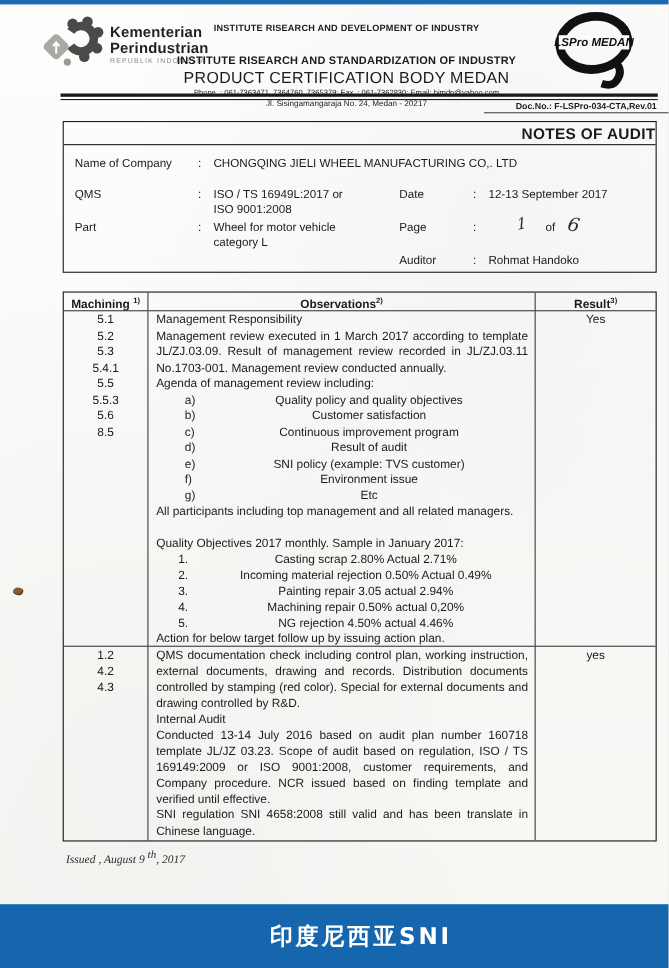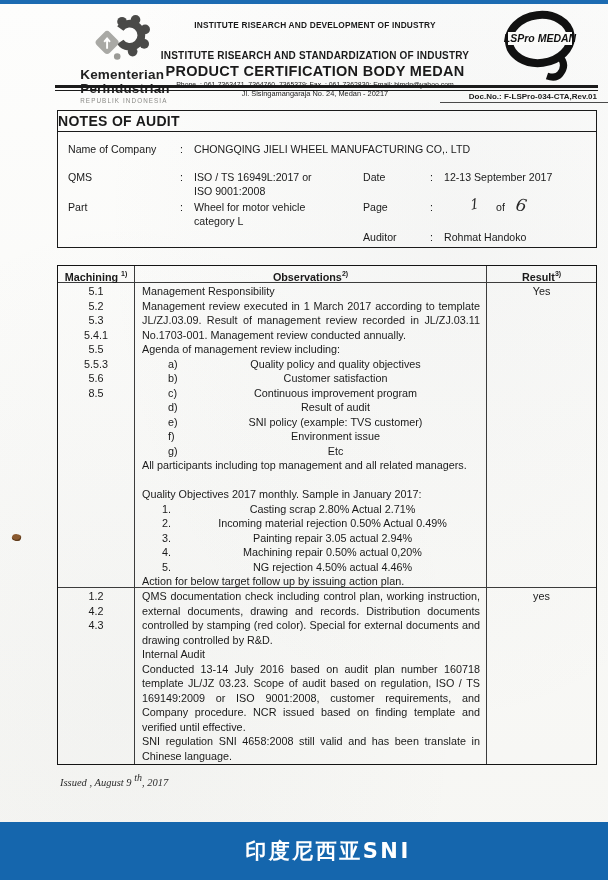--- a/index.html
+++ b/index.html
@@ -8,44 +8,44 @@
   .page {
     position:relative; width:608px; height:880px; margin:0 auto; overflow:hidden;
     background:
       radial-gradient(ellipse at 75% 25%, rgba(120,130,140,0.05), transparent 55%),
       radial-gradient(ellipse at 20% 80%, rgba(120,130,140,0.04), transparent 50%),
       linear-gradient(#fdfdfc, #f6f6f3);
   }
   .top-bar { position:absolute; left:0; top:0; width:608px; height:4px; background:#1c6bb2; }
 
   
-  .ministry { position:absolute; left:38px; top:14px; width:170px; display:flex; align-items:center;flex-direction:column; }
+  .ministry { position:absolute; left:38px; top:14px; width:170px; display:flex; align-items:center; }
   .ministry-text { margin-left:4px; }
   .ministry-text .l1, .ministry-text .l2 { font-size:13.5px; font-weight:bold; line-height:14px; color:#222; letter-spacing:0.2px; }
   .ministry-text .l3 { font-size:6.3px; color:#8a8a86; letter-spacing:1.1px; margin-top:1px; }
 
   .center-head { position:absolute; left:150px; top:20px; width:330px; text-align:center; }
   .center-head .inst1 { font-size:8.3px; font-weight:bold; letter-spacing:0.2px; }
   .center-head .inst2 { font-size:10px; font-weight:bold; letter-spacing:0.2px; margin-top:20px; }
-  .center-head .body-name { font-size:14.5px; font-weight:700; letter-spacing:0.3px; margin-top:2px; }
+  .center-head .body-name { font-size:14.5px; font-weight:400; letter-spacing:0.3px; margin-top:2px; }
   .center-head .contact { font-size:6.9px; margin-top:2px; color:#222; }
   .center-head .address { font-size:7.4px; margin-top:1px; color:#222; }
 
   .lspro { position:absolute; left:500px; top:8px; }
 
   .double-rule { position:absolute; left:55px; top:85px; width:543px; border-top:3px solid #1b1b1b; }
   .double-rule .thin { height:0; border-top:1px solid #1b1b1b; margin-top:2px; }
 
   .doc-no { position:absolute; left:440px; top:92px; width:168px; text-align:right;
             padding-right:11px; padding-bottom:1px; border-bottom:1px solid #4a4a4a;
             font-size:8px; font-weight:bold; }
 
   
   .notes-box { position:absolute; left:57px; top:110px; width:540px; height:138px; border:1.5px solid #1b1b1b; }
-  .notes-title { height:21px; line-height:20px; border-bottom:1.5px solid #1b1b1b; text-align:left;
+  .notes-title { height:21px; line-height:20px; border-bottom:1.5px solid #1b1b1b; text-align:right;
                  font-size:14px; font-weight:bold; letter-spacing:0.3px; }
   .fld { position:absolute; font-size:10.6px; }
 
   .hand { font-family:"DejaVu Serif", serif; font-style:italic; font-size:14px; color:#2a2a2a; display:inline-block; }
   .hand-1 { transform:rotate(-14deg) skewX(-8deg); }
   .hand-6 { font-size:17px; transform:rotate(10deg); }
 
   
   .audit-table { position:absolute; left:57px; top:265px; width:540px; border:1.5px solid #141414;
                  display:grid; grid-template-columns:77px 352px auto; grid-template-rows:17px 305px 176px; }

